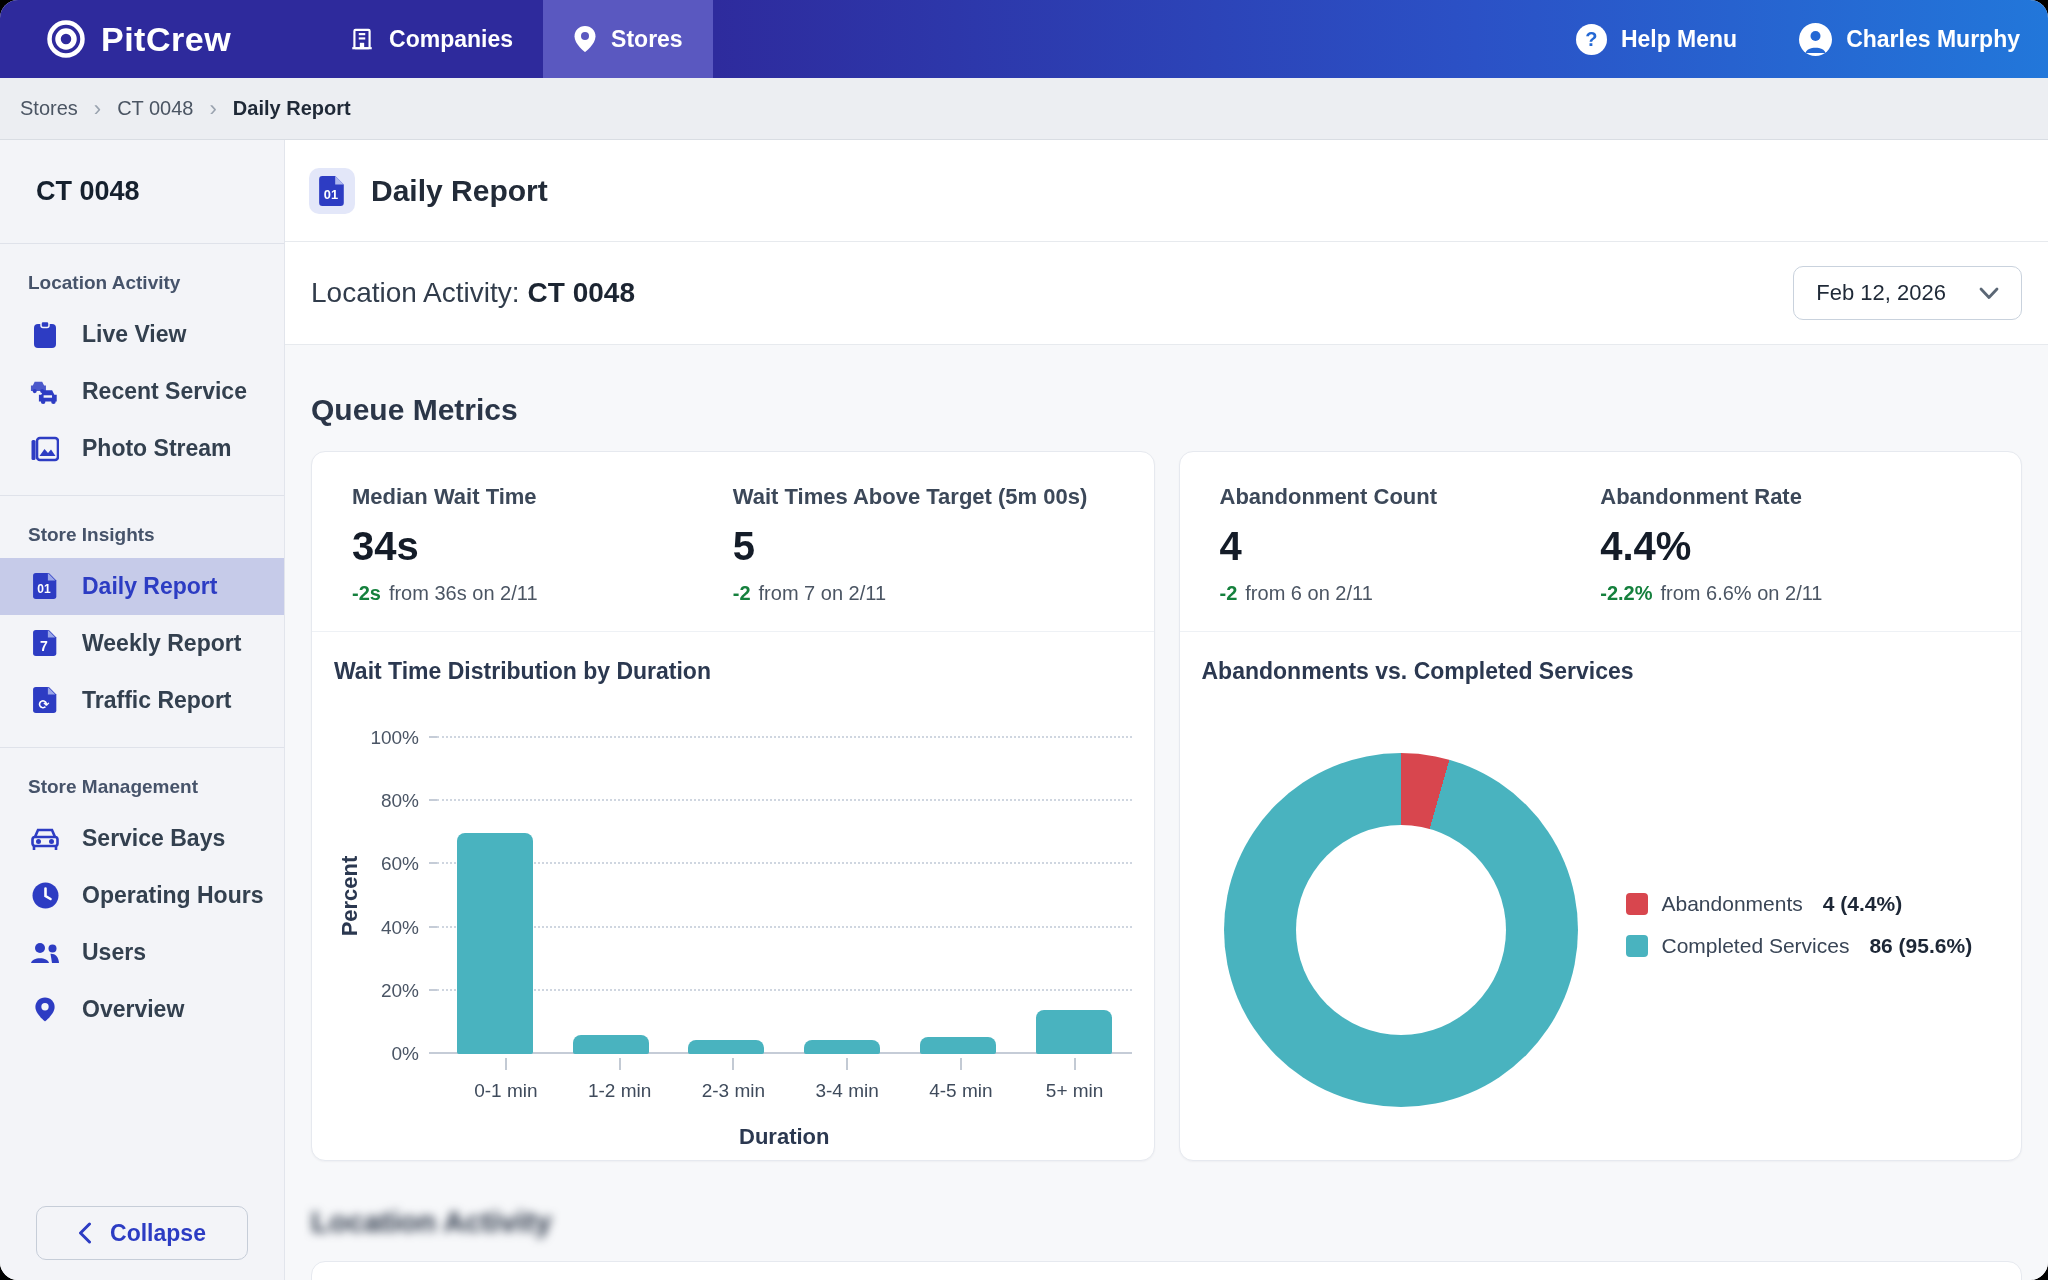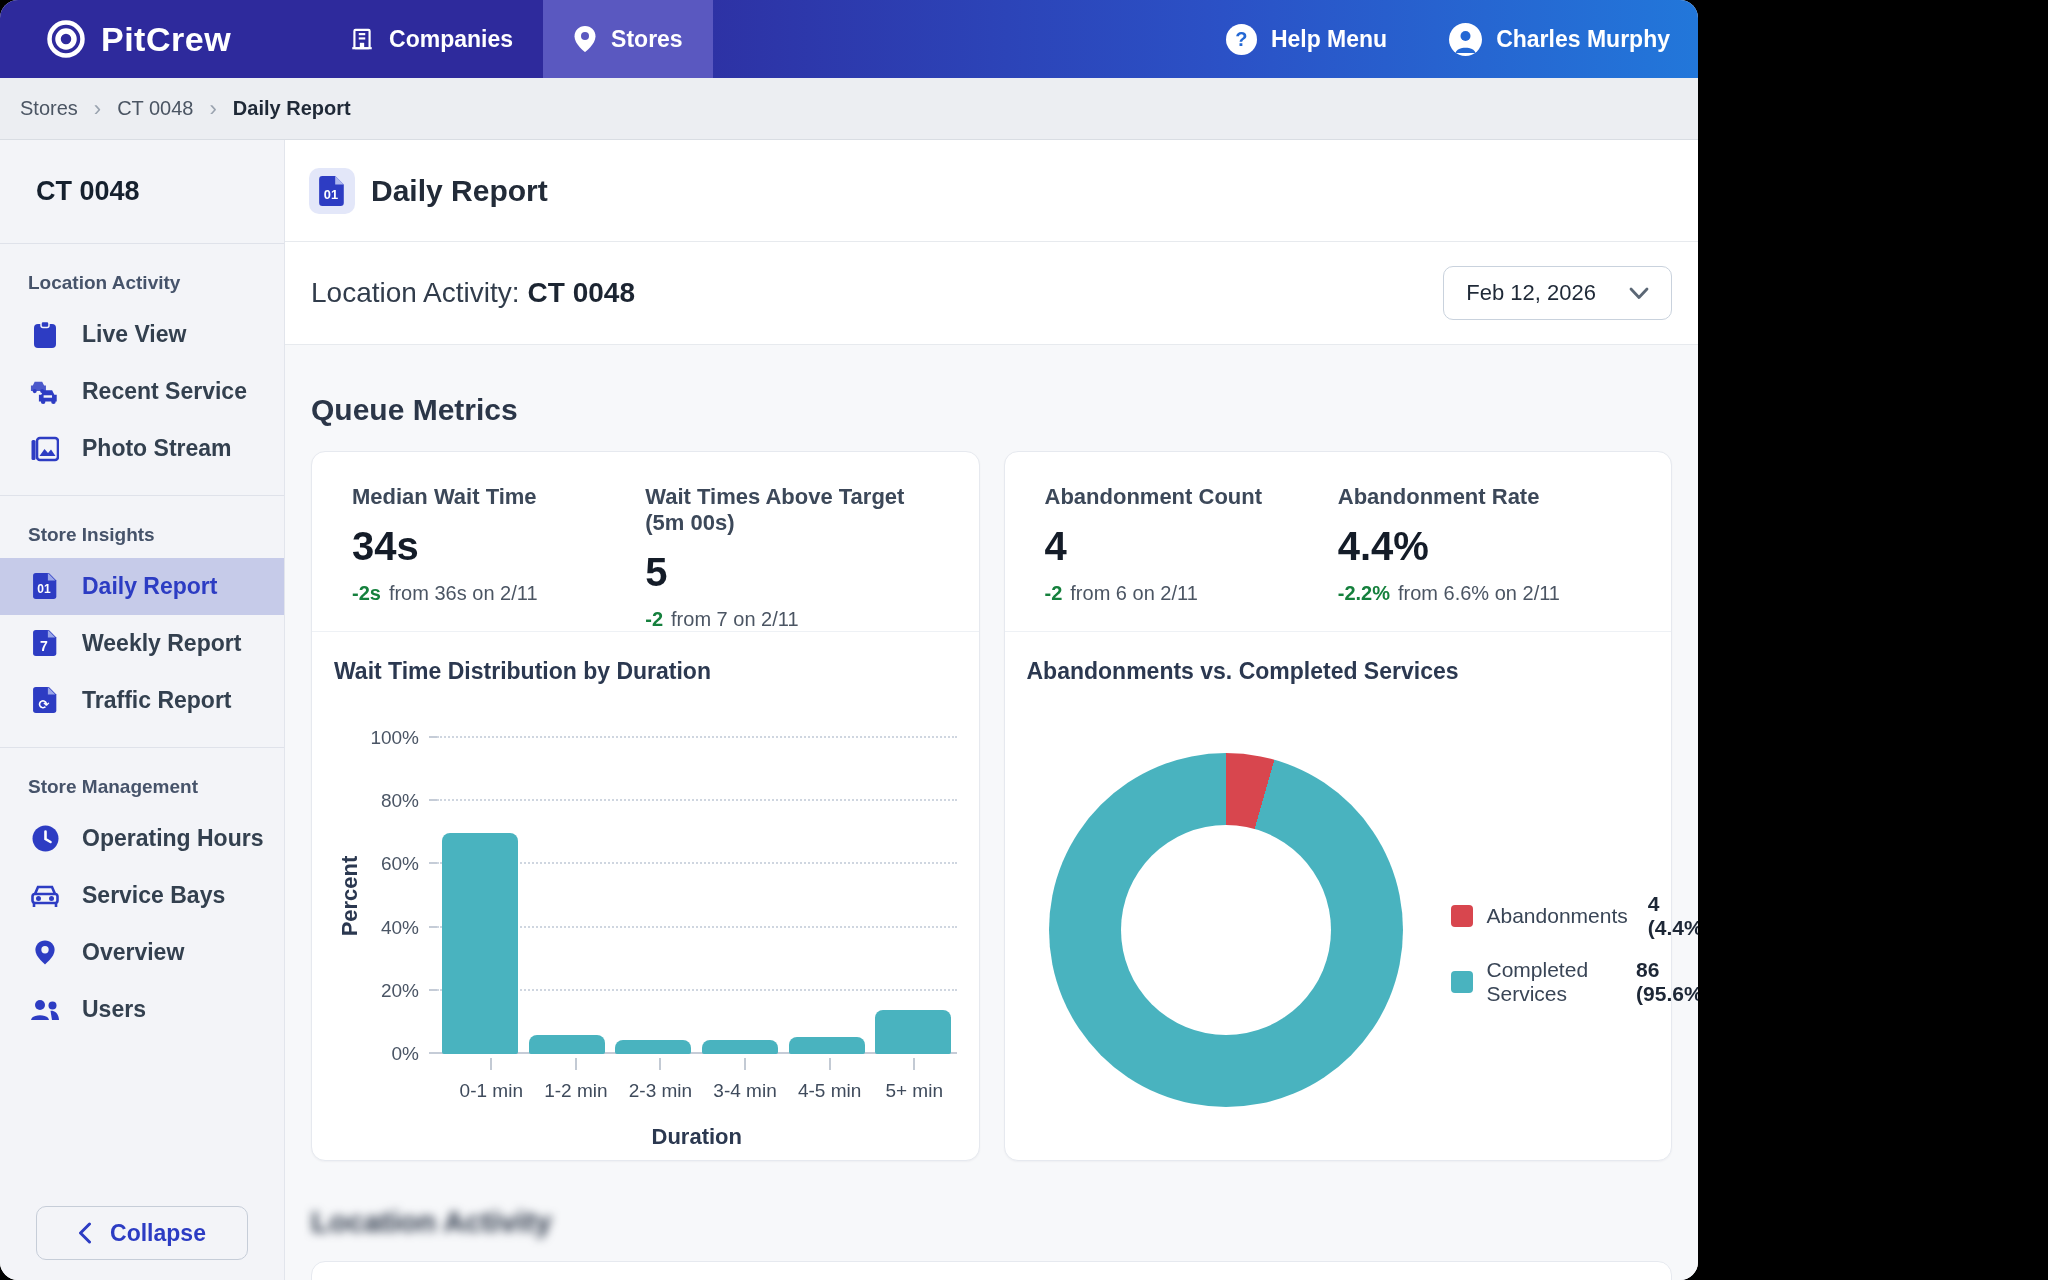--- a/index.html
+++ b/index.html
@@ -1,17 +1,17 @@
 <!DOCTYPE html>
 <html><head>
 <meta charset="utf-8">
 <style>
   * { margin:0; padding:0; box-sizing:border-box; }
   html,body { background:#000; width:2048px; height:1280px; font-family:"Liberation Sans","DejaVu Sans",sans-serif; }
-  #screen { position:relative; width:1698px; height:1280px; border-radius:18px; overflow:hidden; background:#f7f8fa; display:flex; flex-direction:column; }
+  #screen { position:relative; width:2048px; height:1280px; border-radius:18px; overflow:hidden; background:#f7f8fa; display:flex; flex-direction:column; }
 
   
   .navbar { height:78px; flex:0 0 78px; display:flex; align-items:stretch;
     background:linear-gradient(90deg,#2e2a9c 0%,#2e2a9c 34%,#2b51c6 72%,#2277da 100%); color:#fff; }
   .brand { display:flex; align-items:center; gap:14px; margin-left:45px; }
   .brand-text { font-size:34px; font-weight:800; letter-spacing:.5px; }
   .nav-tabs { display:flex; align-items:stretch; margin-left:88px; }
   .nav-tab { display:flex; align-items:center; gap:14px; padding:0 30px; font-size:23px; font-weight:600; cursor:pointer; }
   .nav-tab.active { background:#5a58c0; }
   .nav-right { margin-left:auto; display:flex; align-items:center; gap:62px; padding-right:28px; }
@@ -241,59 +241,59 @@
             </svg>
           </span>
           <span>Traffic Report</span>
         </div>
       </div>
 
       <div class="side-section">
         <div class="side-label">Store Management</div>
         <div class="side-item">
           <span class="sicon">
-            <svg width="27" height="27" viewBox="0 0 27 27">
-              <circle cx="13.5" cy="13.5" r="13" fill="#2d3cc3"></circle>
-              <path d="M13.5 6.5v7.5l5 3" fill="none" stroke="#fff" stroke-width="2.6" stroke-linecap="round"></path>
-            </svg>
-          </span>
-          <span>Operating Hours</span>
-        </div>
-        <div class="side-item">
-          <span class="sicon">
             <svg width="30" height="26" viewBox="0 0 30 26" fill="none" stroke="#2d3cc3" stroke-width="2.6">
               <path d="M5 11l3-7h14l3 7"></path>
               <rect x="2.5" y="11" width="25" height="9" rx="2.5"></rect>
               <line x1="4" y1="20" x2="4" y2="24"></line>
                 <line x1="26" y1="20" x2="26" y2="24"></line>
               <circle cx="8.5" cy="15.5" r="1.2" fill="#2d3cc3"></circle>
                 <circle cx="21.5" cy="15.5" r="1.2" fill="#2d3cc3"></circle>
             </svg>
           </span>
           <span>Service Bays</span>
         </div>
         <div class="side-item">
           <span class="sicon">
-            <svg width="22" height="27" viewBox="0 0 24 28">
-              <path d="M12 1C6 1 1.5 5.6 1.5 11.4 1.5 19 12 27 12 27s10.5-8 10.5-15.6C22.5 5.6 18 1 12 1z" fill="#2d3cc3"></path>
-              <circle cx="12" cy="11" r="4" fill="#f3f4f8"></circle>
-            </svg>
-          </span>
-          <span>Overview</span>
+            <svg width="27" height="27" viewBox="0 0 27 27">
+              <circle cx="13.5" cy="13.5" r="13" fill="#2d3cc3"></circle>
+              <path d="M13.5 6.5v7.5l5 3" fill="none" stroke="#fff" stroke-width="2.6" stroke-linecap="round"></path>
+            </svg>
+          </span>
+          <span>Operating Hours</span>
         </div>
         <div class="side-item">
           <span class="sicon">
             <svg width="30" height="24" viewBox="0 0 30 24" fill="#2d3cc3">
               <circle cx="10" cy="7" r="5"></circle>
                 <path d="M1 22c1-6.5 17-6.5 18 0z"></path>
               <circle cx="22.5" cy="7.5" r="4"></circle>
                 <path d="M20.5 12.8c4.5-.3 8 2.6 8.5 9.2h-7z"></path>
             </svg>
           </span>
           <span>Users</span>
+        </div>
+        <div class="side-item">
+          <span class="sicon">
+            <svg width="22" height="27" viewBox="0 0 24 28">
+              <path d="M12 1C6 1 1.5 5.6 1.5 11.4 1.5 19 12 27 12 27s10.5-8 10.5-15.6C22.5 5.6 18 1 12 1z" fill="#2d3cc3"></path>
+              <circle cx="12" cy="11" r="4" fill="#f3f4f8"></circle>
+            </svg>
+          </span>
+          <span>Overview</span>
         </div>
       </div>
 
       <div class="collapse-wrap">
         <button class="collapse-btn">
           <span>
             <svg width="14" height="22" viewBox="0 0 14 22" fill="none" stroke="#2c3cc3" stroke-width="3" stroke-linecap="round" stroke-linejoin="round">
                 <polyline points="11.5,2 2.5,11 11.5,20"></polyline>
               </svg>
           </span>

